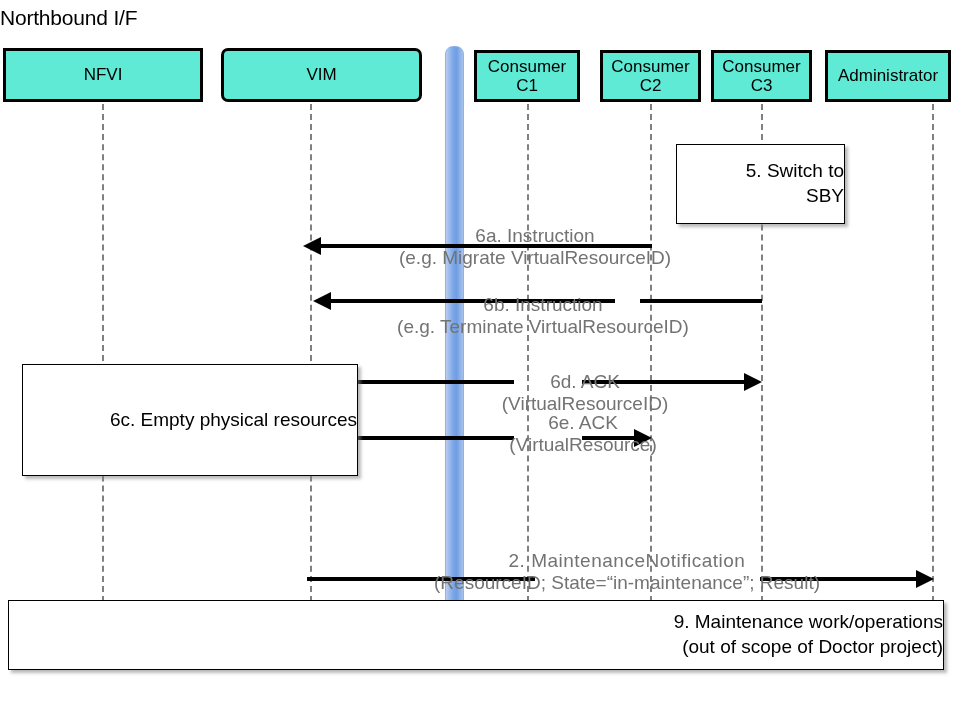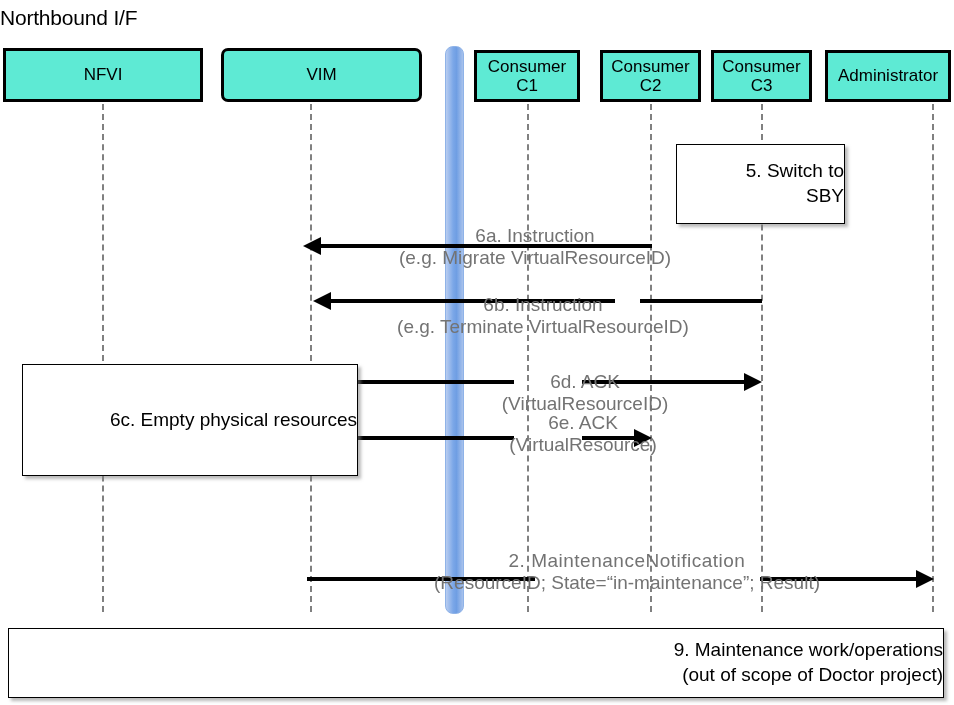--- a/index.html
+++ b/index.html
@@ -205,18 +205,18 @@
 
 
   <div class="msg-line" style="left:307px; top:577px; width:228px;"></div>
   <div class="msg-line" style="left:760px; top:577px; width:157px;"></div>
   <div class="arrow-head right" style="left:916px; top:570px;"></div>
   <div class="msg-label" style="left:392px; top:550px; width:470px;">
     <span class="l1 spaced">2.    MaintenanceNotification</span>
     <span class="l2">(ResourceID; State=“in-maintenance”; Result)</span>
   </div>
 
-  <div class="note-box" style="left:8px; top:628px; width:936px; height:70px;">
+  <div class="note-box" style="left:8px; top:600px; width:936px; height:70px;">
     <span>9. Maintenance work/operations</span>
     <span>(out of scope of Doctor project)</span>
   </div>
 
 </div>
 
 </body></html>

